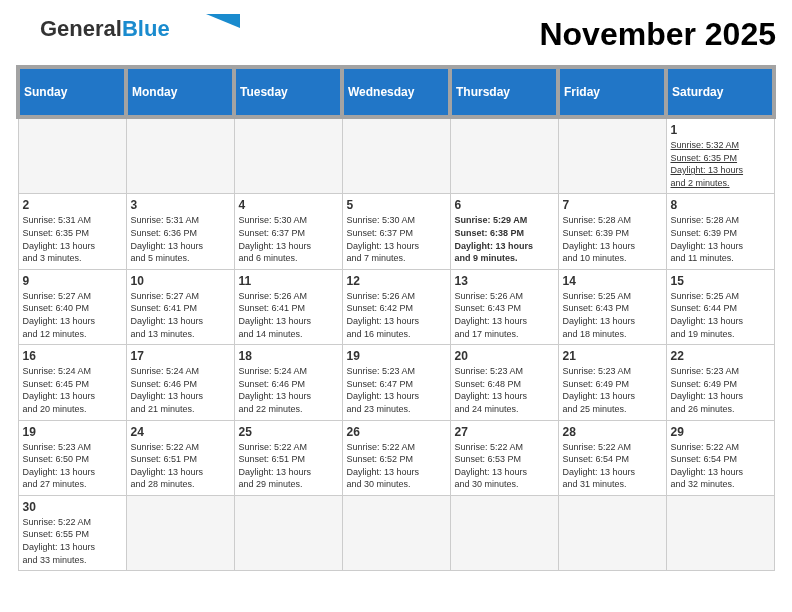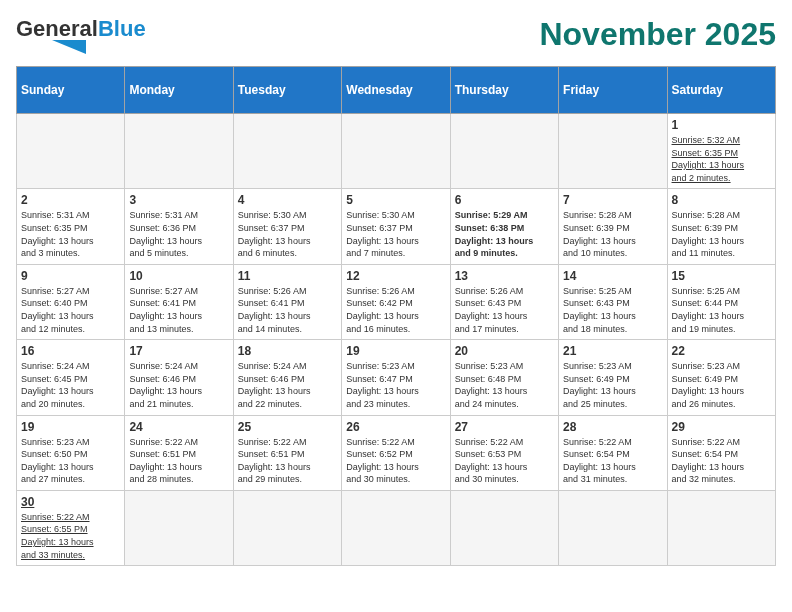--- a/index.html
+++ b/index.html
@@ -11,52 +11,53 @@
       padding: 16px;
     }
     .header {
       display: flex;
       justify-content: space-between;
       align-items: flex-start;
       margin-bottom: 12px;
     }
     .logo {
       display: flex;
-      flex-direction: column;
+      flex-direction: row;
       align-items: flex-start;
+      margin-left: 24px;
     }
     .logo-text {
       font-size: 22px;
       font-weight: bold;
       color: #333;
     }
     .title-block { text-align: right; }
     .title-block h1 {
       font-size: 32px;
       font-weight: bold;
-      color: #0f766e;
+      color: #000000;
     }
     .title-block h2 {
       font-size: 16px;
       font-weight: normal;
       color: #555;
     }
     .calendar {
       width: 100%;
       border-collapse: collapse;
       border: 1px solid #ccc;
     }
     .calendar th {
       background: #2176c7;
       color: #fff;
       font-size: 12px;
       font-weight: bold;
       padding: 16px 4px;
       text-align: left;
-      border: 1px solid #a3a3a3;
+      border: 4px solid #a3a3a3;
     }
     .calendar td {
       width: calc(100% / 7);
       vertical-align: top;
       padding: 4px;
       border: 1px solid #ccc;
       font-size: 9.5px;
       color: #333;
       background: #fff;
       height: 74px;
@@ -71,21 +72,20 @@
       display: block;
       margin-bottom: 2px;
     }
     .day-info {
       font-size: 9px;
       line-height: 1.4;
       color: #333;
     }
     .last-row td {
       height: 60px;
-      text-decoration: underline;
     }
   </style>
 </head>
 <body>
 
 <div class="header">
   <div class="logo">
     <div style="display:flex;align-items:center;">
       <span class="logo-text">General</span>
       <span class="logo-text" style="color:#1a8bce;">Blue</span>

